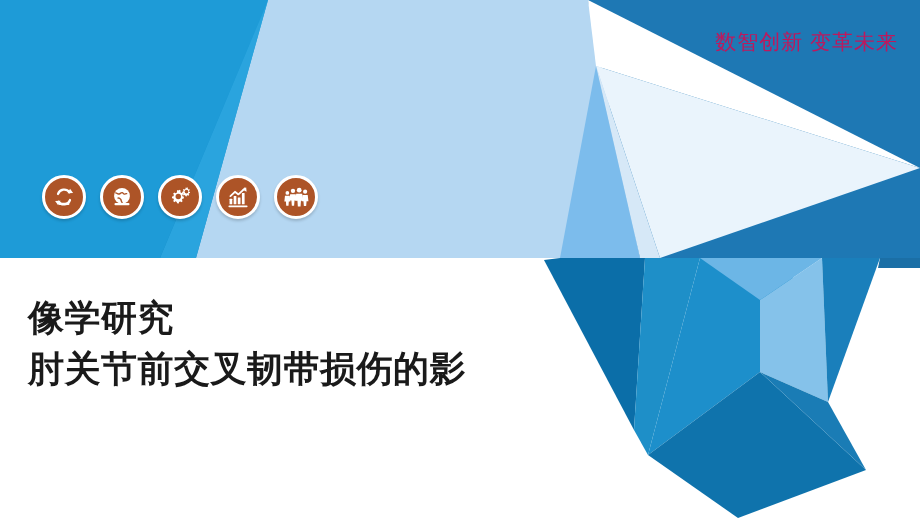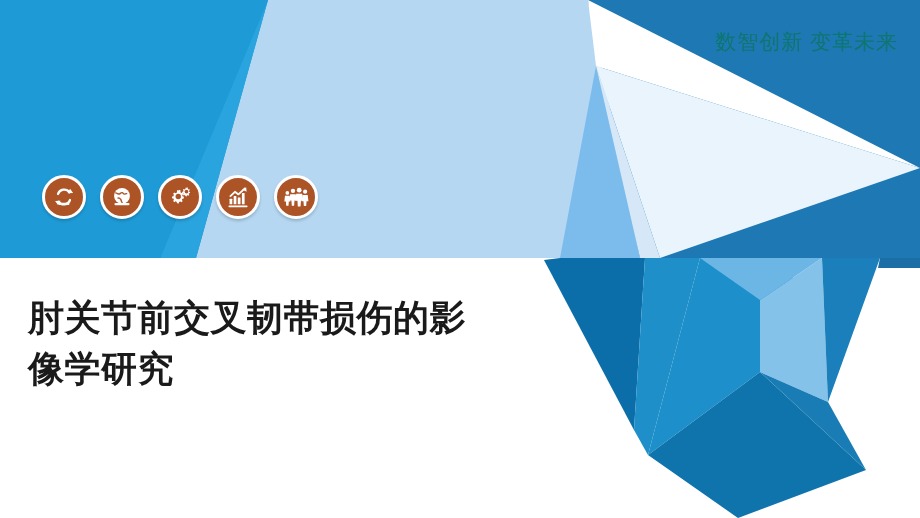--- a/index.html
+++ b/index.html
@@ -27,21 +27,21 @@
     position:absolute;
     left:0; top:0;
     width:920px; height:518px;
   }
   
   .tagline {
     position:absolute;
     right:22px; top:28px;
     font-size:21px;
     letter-spacing:1px;
-    color:#0f766e;
+    color:#be185d;
     font-weight:400;
     white-space:nowrap;
   }
   
   .icon-row {
     position:absolute;
     left:42px; top:175px;
     display:flex;
     gap:14px;
     align-items:center;
@@ -166,17 +166,17 @@
           <path d="M12.7 8.4h5.8l.8 6.8h-2l-.4 5.4h-2.6l-.4-5.4h-2z"></path>
           <circle cx="21.3" cy="6.4" r="2"></circle>
           <path d="M18.8 9.6h5l.7 5.9h-1.8l-.4 4.6h-2.2l-.4-4.6h-1.7z"></path>
         </g>
       </svg>
     </div>
 
   </div>
 
   <div class="title-block">
+    <div class="title-line">像学研究</div>
     <div class="title-line">肘关节前交叉韧带损伤的影</div>
-    <div class="title-line">像学研究</div>
   </div>
 
 </div>
 
 </body></html>

